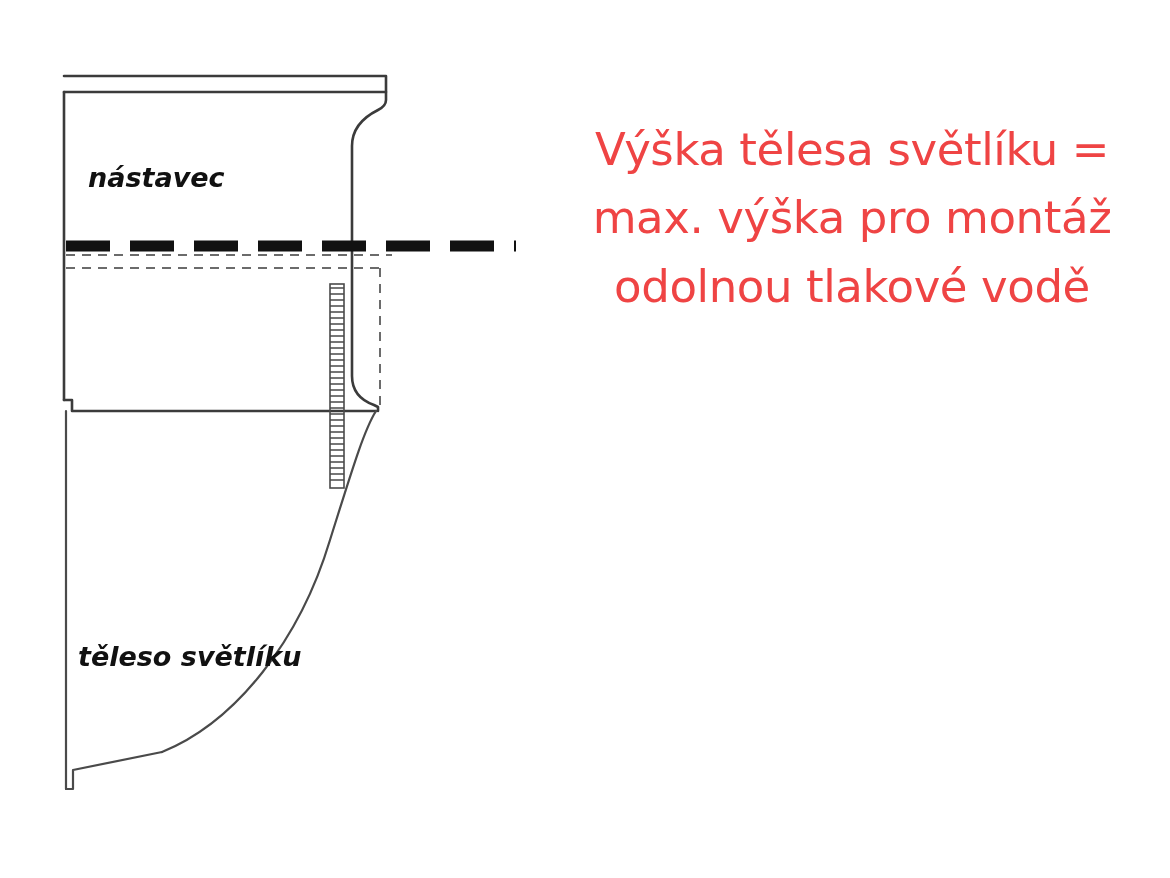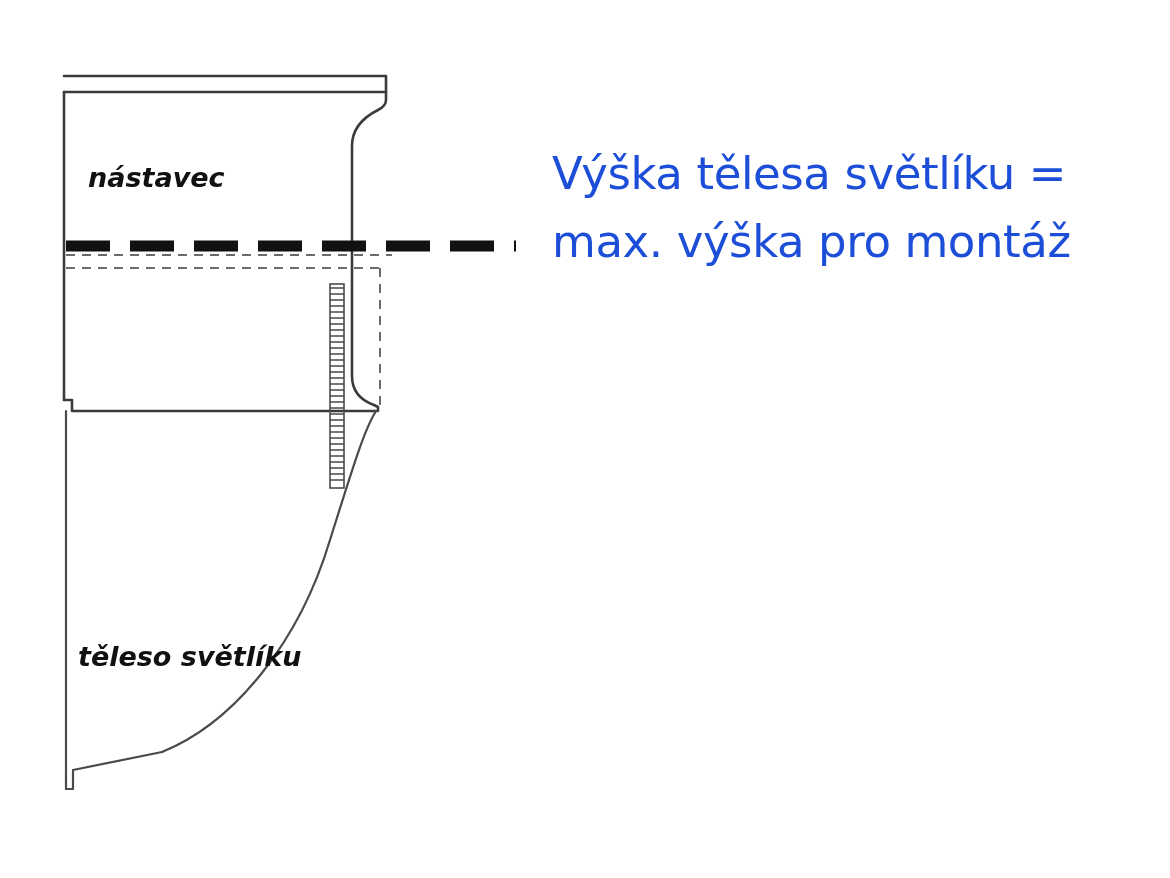--- a/index.html
+++ b/index.html
@@ -22,28 +22,29 @@
     height: 878px;
   }
   svg.figure {
     display: block;
     width: 1170px;
     height: 878px;
   }
   .annotation-text {
     position: absolute;
     left: 552px;
-    top: 140px;
+    top: 116px;
     width: 600px;
     font-family: "DejaVu Sans", sans-serif;
     font-size: 45px;
     line-height: 1.52;
-    color: #1d4ed8;
+    color: #ef4444;
     letter-spacing: -0.4px;
     font-weight: 400;
+    text-align: center;
   }
   .annotation-text .line {
     display: block;
     white-space: nowrap;
   }
   .part-label {
     position: absolute;
     font-family: "DejaVu Sans", sans-serif;
     font-style: italic;
     font-weight: 600;
@@ -120,15 +121,16 @@
     <path d="M66,246 L516,246" fill="none" stroke="#111111" stroke-width="11" stroke-dasharray="44,20" stroke-linecap="butt"></path>
   </svg>
 
   <div class="part-label" id="label-nastavec">nástavec</div>
 
   <div class="part-label" id="label-teleso">těleso světlíku</div>
 
   <div class="annotation-text">
     <span class="line">Výška tělesa světlíku =</span>
     <span class="line">max. výška pro montáž</span>
+    <span class="line">odolnou tlakové vodě</span>
   </div>
 
 </div>
 
 </body></html>

